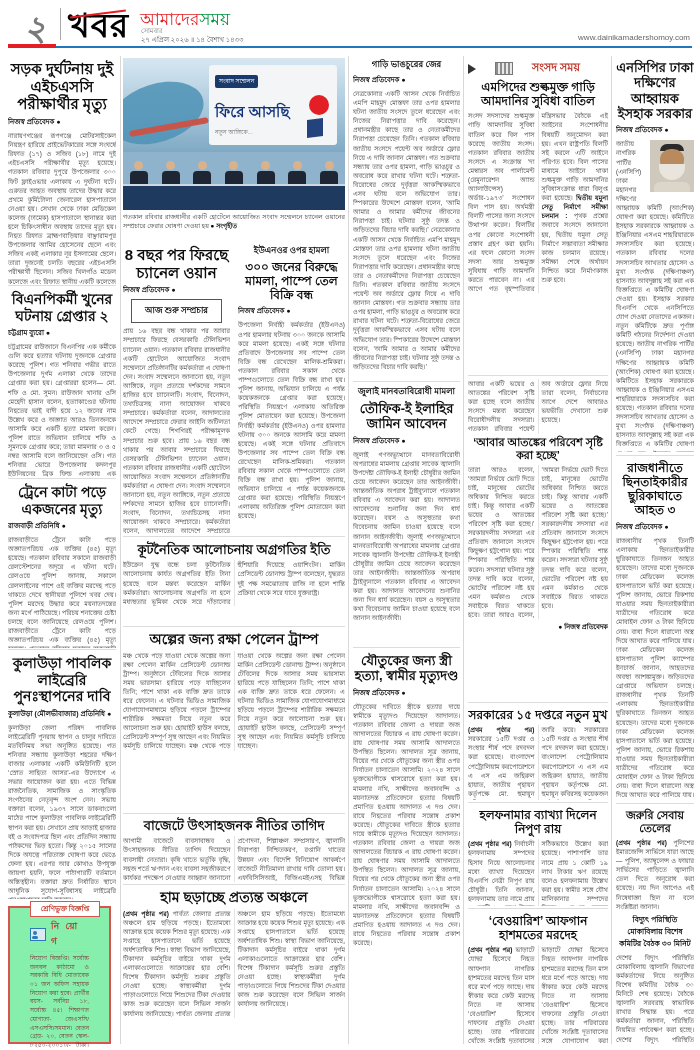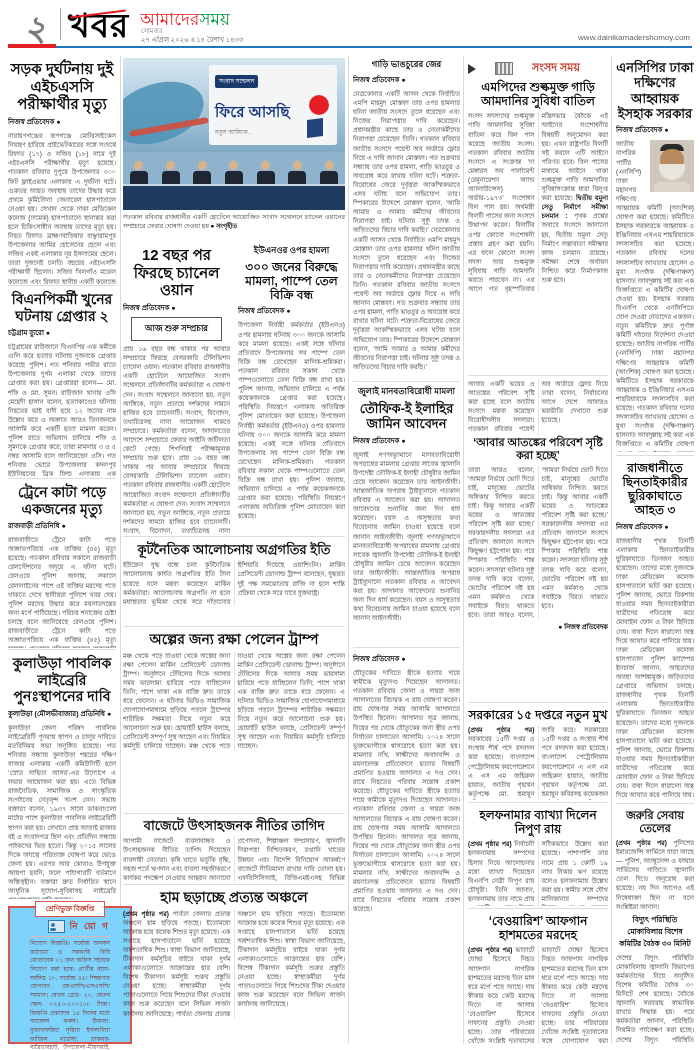--- a/index.html
+++ b/index.html
@@ -59,22 +59,22 @@
   .tri{width:0;height:0;border-top:5px solid transparent;border-bottom:5px solid transparent;border-left:8px solid #333}
   .bldg{width:16px;height:11px;background:repeating-linear-gradient(90deg,#8d8d8d 0 2px,#e8e8e8 2px 4px);border:1px solid #777}
   .badge-txt{font-size:11px;font-weight:900;color:#c0392b}
   
   .portrait{float:right;width:44px;height:52px;background:#cfc9bd;margin:1px 0 2px 4px;position:relative;overflow:hidden}
   .cap{position:absolute;left:10px;top:4px;width:24px;height:7px;background:#2a2a2a;border-radius:7px 7px 0 0}
   .face{position:absolute;left:10px;top:9px;width:24px;height:22px;background:#b98a5e;border-radius:45%}
   .beard{position:absolute;left:9px;top:24px;width:26px;height:16px;background:#e9e5dc;border-radius:0 0 13px 13px}
   .shirt{position:absolute;left:4px;top:42px;width:36px;height:10px;background:#dcd6ca;border-radius:6px 6px 0 0}
   
-  .adbox{position:absolute;left:8px;top:906px;width:124px;height:138px;border:2px solid #d9534f;
-         background:#7dd3fc;box-sizing:border-box;padding:3px 20px}
+  .adbox{position:absolute;left:8px;top:906px;width:103px;height:138px;border:2px solid #d9534f;
+         background:#86efac;box-sizing:border-box;padding:3px 20px}
   .adtab{width:64px;margin:-10px auto 2px;background:#fff;border:1px solid #d9534f;color:#c0392b;
          font-size:7px;font-weight:700;text-align:center;padding:1px 2px}
   .adrow{display:flex;align-items:center;justify-content:flex-end;gap:5px;border-bottom:1px solid #e3b5b5;padding-bottom:2px;margin-bottom:2px}
   .idcard{width:15px;height:11px;border:1px solid #2a7ab5;background:#dce9f5;position:relative}
   .idcard:before{content:"";position:absolute;left:2px;top:2px;width:4px;height:4px;border-radius:50%;background:#2a7ab5}
   .idcard:after{content:"";position:absolute;left:1px;top:7px;width:6px;height:3px;border-radius:2px;background:#2a7ab5}
   .adsec{font-size:9px;font-weight:900;color:#c0392b;letter-spacing:2px}
   .adbody{font-size:6px;line-height:1.45;color:#7a4040;text-align:justify}
   .adref{font-size:5.8px;color:#7a4040;text-align:right;font-style:italic;margin-top:2px}
 </style>
@@ -178,21 +178,21 @@
       </div>
   </div>
   <div class="ph-table"></div>
 </div>
 <div class="caption">
   <span>গতকাল রবিবার রাজধানীর একটি হোটেলে আয়োজিত সংবাদ সম্মেলনে চ্যানেল ওয়ানের সম্প্রচারে ফেরার ঘোষণা দেওয়া হয়</span>
   <b>● সংগৃহীত</b>
 </div>
 
 <div class="art" style="left:123px;top:244px;width:107px;height:290px">
-  <div class="hl h15">12 বছর পর ফিরছে চ্যানেল ওয়ান</div>
+  <div class="hl h15">8 বছর পর ফিরছে চ্যানেল ওয়ান</div>
   <div class="byline">নিজস্ব প্রতিবেদক ●</div>
   <div class="minibox">আজ শুরু সম্প্রচার</div>
   <div class="body">প্রায় ১৬ বছর বন্ধ থাকার পর আবার সম্প্রচারে ফিরছে বেসরকারি টেলিভিশন চ্যানেল ওয়ান। গতকাল রবিবার রাজধানীর একটি হোটেলে আয়োজিত সংবাদ সম্মেলনে প্রতিষ্ঠানটির কর্মকর্তারা এ ঘোষণা দেন। সংবাদ সম্মেলনে জানানো হয়, নতুন আঙ্গিকে, নতুন প্রত্যয়ে দর্শকদের সামনে হাজির হবে চ্যানেলটি। সংবাদ, বিনোদন, তথ্যচিত্রসহ নানা আয়োজন থাকবে সম্প্রচারে। কর্মকর্তারা বলেন, আদালতের আদেশে সম্প্রচারে ফেরার আইনি জটিলতা কেটে গেছে। শিগগিরই পরীক্ষামূলক সম্প্রচার শুরু হবে। প্রায় ১৬ বছর বন্ধ থাকার পর আবার সম্প্রচারে ফিরছে বেসরকারি টেলিভিশন চ্যানেল ওয়ান। গতকাল রবিবার রাজধানীর একটি হোটেলে আয়োজিত সংবাদ সম্মেলনে প্রতিষ্ঠানটির কর্মকর্তারা এ ঘোষণা দেন। সংবাদ সম্মেলনে জানানো হয়, নতুন আঙ্গিকে, নতুন প্রত্যয়ে দর্শকদের সামনে হাজির হবে চ্যানেলটি। সংবাদ, বিনোদন, তথ্যচিত্রসহ নানা আয়োজন থাকবে সম্প্রচারে। কর্মকর্তারা বলেন, আদালতের আদেশে সম্প্রচারে ফেরার আইনি জটিলতা কেটে গেছে। শিগগিরই পরীক্ষামূলক সম্প্রচার শুরু হবে।</div>
 </div>
 
 <div class="art" style="left:238px;top:244px;width:107px;height:290px">
   <div class="kicker">ইউএনওর ওপর হামলা</div>
   <div class="hl h12">৩০০ জনের বিরুদ্ধে মামলা, পাম্পে তেল বিক্রি বন্ধ</div>
   <div class="byline">নিজস্ব প্রতিবেদক ●</div>
   <div class="body">উপজেলা নির্বাহী কর্মকর্তার (ইউএনও) ওপর হামলার ঘটনায় ৩০০ জনকে আসামি করে মামলা হয়েছে। একই সঙ্গে ঘটনার প্রতিবাদে উপজেলার সব পাম্পে তেল বিক্রি বন্ধ রেখেছেন মালিক-শ্রমিকরা। গতকাল রবিবার সকাল থেকে পাম্পগুলোতে তেল বিক্রি বন্ধ রাখা হয়। পুলিশ জানায়, অভিযান চালিয়ে এ পর্যন্ত কয়েকজনকে গ্রেপ্তার করা হয়েছে। পরিস্থিতি নিয়ন্ত্রণে এলাকায় অতিরিক্ত পুলিশ মোতায়েন করা হয়েছে। উপজেলা নির্বাহী কর্মকর্তার (ইউএনও) ওপর হামলার ঘটনায় ৩০০ জনকে আসামি করে মামলা হয়েছে। একই সঙ্গে ঘটনার প্রতিবাদে উপজেলার সব পাম্পে তেল বিক্রি বন্ধ রেখেছেন মালিক-শ্রমিকরা। গতকাল রবিবার সকাল থেকে পাম্পগুলোতে তেল বিক্রি বন্ধ রাখা হয়। পুলিশ জানায়, অভিযান চালিয়ে এ পর্যন্ত কয়েকজনকে গ্রেপ্তার করা হয়েছে। পরিস্থিতি নিয়ন্ত্রণে এলাকায় অতিরিক্ত পুলিশ মোতায়েন করা হয়েছে।</div>
@@ -234,20 +234,21 @@
 
 <div class="art" style="left:353px;top:385px;width:107px;height:259px">
   <div class="kicker">জুলাই মানবতাবিরোধী মামলা</div>
   <div class="hl h13">তৌফিক-ই ইলাহির জামিন আবেদন</div>
   <div class="byline">নিজস্ব প্রতিবেদক ●</div>
   <div class="body">জুলাই গণঅভ্যুত্থানে মানবতাবিরোধী অপরাধের মামলায় গ্রেপ্তার সাবেক জ্বালানি উপদেষ্টা তৌফিক-ই ইলাহী চৌধুরীর জামিন চেয়ে আবেদন করেছেন তার আইনজীবী। আন্তর্জাতিক অপরাধ ট্রাইব্যুনালে গতকাল রবিবার এ আবেদন করা হয়। আদালত আবেদনের শুনানির জন্য দিন ধার্য করেছেন। বয়স ও অসুস্থতার কথা বিবেচনায় জামিন চাওয়া হয়েছে বলে জানান আইনজীবী। জুলাই গণঅভ্যুত্থানে মানবতাবিরোধী অপরাধের মামলায় গ্রেপ্তার সাবেক জ্বালানি উপদেষ্টা তৌফিক-ই ইলাহী চৌধুরীর জামিন চেয়ে আবেদন করেছেন তার আইনজীবী। আন্তর্জাতিক অপরাধ ট্রাইব্যুনালে গতকাল রবিবার এ আবেদন করা হয়। আদালত আবেদনের শুনানির জন্য দিন ধার্য করেছেন। বয়স ও অসুস্থতার কথা বিবেচনায় জামিন চাওয়া হয়েছে বলে জানান আইনজীবী।</div>
 </div>
 <div class="hline" style="left:353px;top:647px;width:107px"></div>
 
 <div class="art" style="left:353px;top:651px;width:107px;height:393px">
+  <div class="hl h13">যৌতুকের জন্য স্ত্রী হত্যা, স্বামীর মৃত্যুদণ্ড</div>
   <div class="byline">নিজস্ব প্রতিবেদক ●</div>
   <div class="body">যৌতুকের দাবিতে স্ত্রীকে হত্যার দায়ে স্বামীকে মৃত্যুদণ্ড দিয়েছেন আদালত। গতকাল রবিবার জেলা ও দায়রা জজ আদালতের বিচারক এ রায় ঘোষণা করেন। রায় ঘোষণার সময় আসামি আদালতে উপস্থিত ছিলেন। আদালত সূত্র জানায়, বিয়ের পর থেকে যৌতুকের জন্য স্ত্রীর ওপর নির্যাতন চালাতেন আসামি। ২০২৪ সালে ভুক্তভোগীকে শ্বাসরোধে হত্যা করা হয়। মামলার নথি, সাক্ষীদের জবানবন্দি ও ময়নাতদন্ত প্রতিবেদনে হত্যার বিষয়টি প্রমাণিত হওয়ায় আদালত এ দণ্ড দেন। রায়ে নিহতের পরিবার সন্তোষ প্রকাশ করেছে। যৌতুকের দাবিতে স্ত্রীকে হত্যার দায়ে স্বামীকে মৃত্যুদণ্ড দিয়েছেন আদালত। গতকাল রবিবার জেলা ও দায়রা জজ আদালতের বিচারক এ রায় ঘোষণা করেন। রায় ঘোষণার সময় আসামি আদালতে উপস্থিত ছিলেন। আদালত সূত্র জানায়, বিয়ের পর থেকে যৌতুকের জন্য স্ত্রীর ওপর নির্যাতন চালাতেন আসামি। ২০২৪ সালে ভুক্তভোগীকে শ্বাসরোধে হত্যা করা হয়। মামলার নথি, সাক্ষীদের জবানবন্দি ও ময়নাতদন্ত প্রতিবেদনে হত্যার বিষয়টি প্রমাণিত হওয়ায় আদালত এ দণ্ড দেন। রায়ে নিহতের পরিবার সন্তোষ প্রকাশ করেছে।</div>
 </div>
 
 <div class="art" style="left:468px;top:58px;width:140px;height:314px">
   <div class="badge">
     <span class="tri"></span>
     <span class="bldg"></span>
     <span class="badge-txt">সংসদ সময়</span>
   </div>

